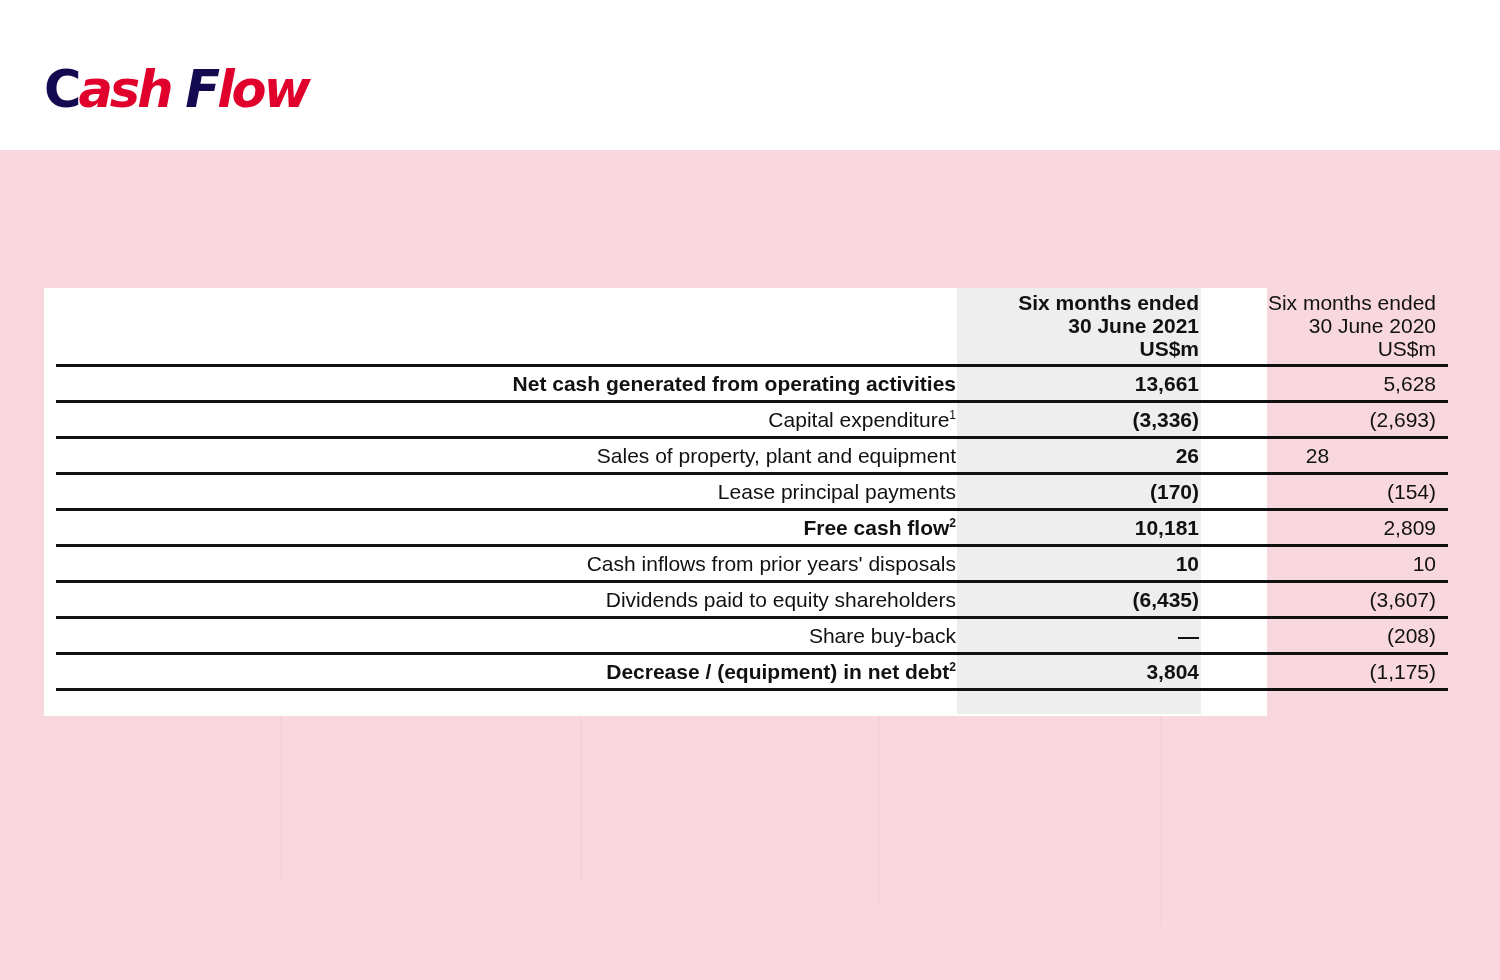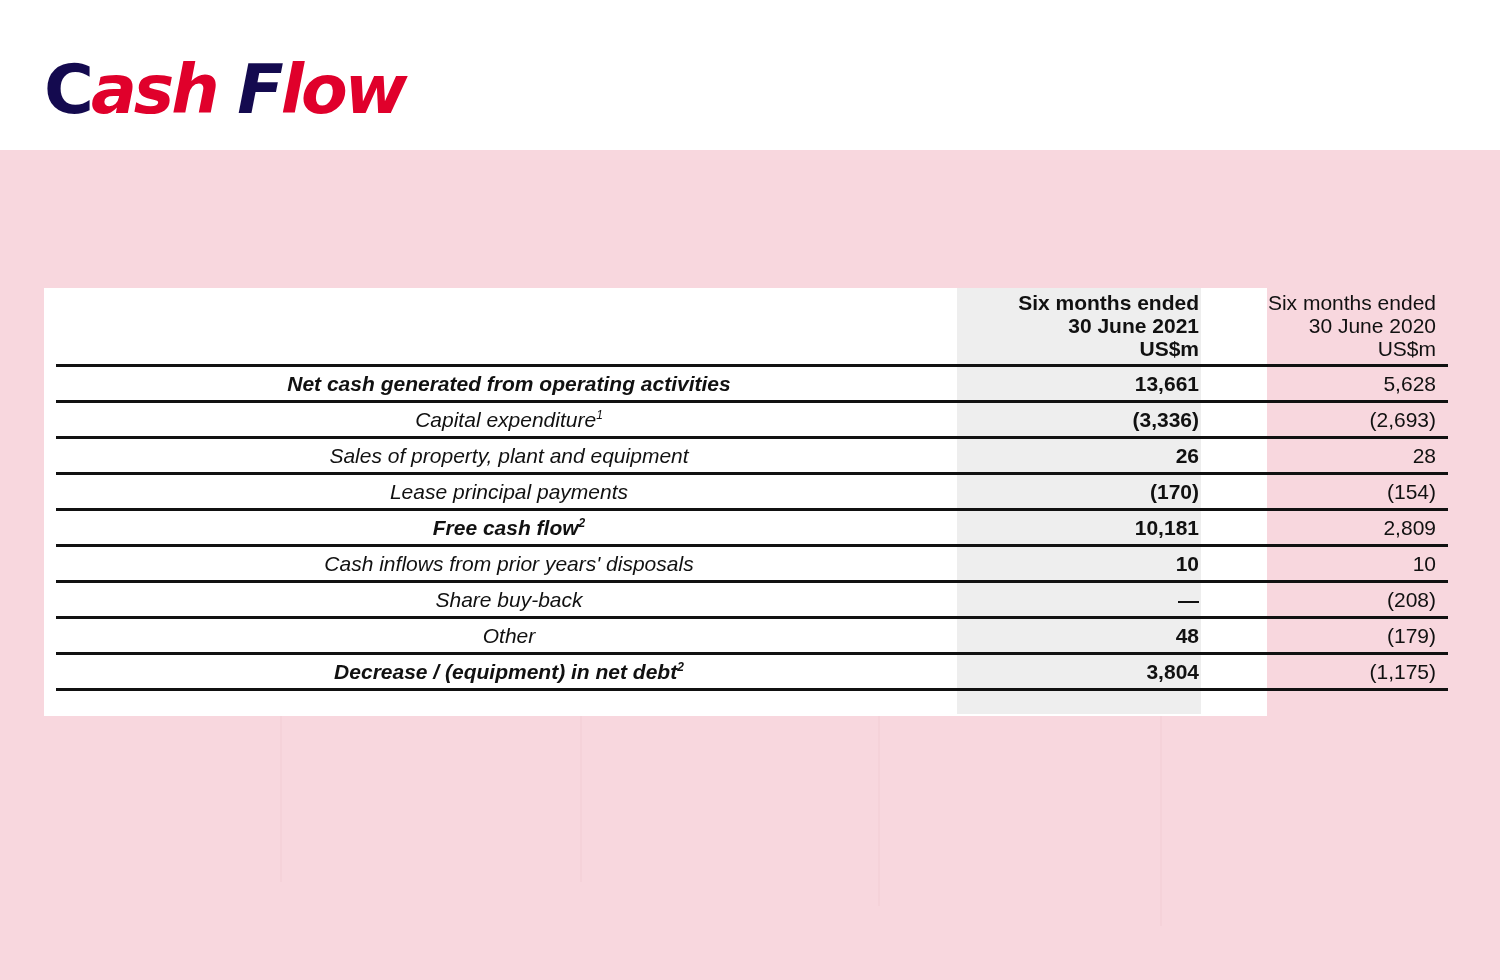--- a/index.html
+++ b/index.html
@@ -9,21 +9,21 @@
       font-family: "Liberation Sans", sans-serif;
     }
     .title-bar {
       position: absolute; left: 0; top: 0; width: 1500px; height: 150px;
       background: #ffffff;
     }
     .title {
       position: absolute; left: 44px; top: 44px;
       font-family: "DejaVu Sans", sans-serif;
       font-weight: bold; font-style: italic;
-      font-size: 68px; line-height: 92px; letter-spacing: -3px;
+      font-size: 51px; line-height: 92px; letter-spacing: -3px;
       white-space: nowrap;
     }
     .title .c1 { color: #140a4f; font-style: normal; }
     .title .c2 { color: #e0002b; }
     .title .c3 { color: #140a4f; }
     .title .c4 { color: #e0002b; }
     .pink-panel {
       position: absolute; left: 0; top: 150px; width: 1500px; height: 830px;
       background: #f8d7de;
     }
@@ -47,21 +47,21 @@
       font-weight: normal; text-align: right; vertical-align: bottom;
       line-height: 23px; padding: 2px 0 4px 0; height: 70px;
       border-bottom: 3px solid #111;
     }
     th.bold { font-weight: bold; }
     td {
       height: 31px; padding: 0; line-height: 33px;
       border-bottom: 3px solid #111;
       white-space: nowrap;
     }
-    td.label { text-align: center; padding-left: 6px; font-style: italic; }
+    td.label { text-align: right; padding-left: 6px; }
     td.num { text-align: right; }
     td.cur { font-weight: bold; padding-right: 0; }
     tr.bold td.label { font-weight: bold; }
     sup { font-size: 12px; line-height: 0; vertical-align: 8px; }
     .col-label { width: 900px; }
     .col-cur { width: 243px; }
     .col-prev { width: 249px; }
   </style>
 </head>
 <body>
@@ -109,46 +109,46 @@
     <td class="num" style="padding-right:12px;">5,628</td>
   </tr>
         <tr>
     <td class="label"><span class="lbl">Capital expenditure</span><sup>1</sup></td>
     <td class="num cur">(3,336)</td>
     <td class="num" style="padding-right:12px;">(2,693)</td>
   </tr>
         <tr>
     <td class="label"><span class="lbl">Sales of property, plant and equipment</span><sup></sup></td>
     <td class="num cur">26</td>
-    <td class="num" style="padding-right:12px;">28</td>
+    <td class="num" style="padding-right:12px;text-align:center;">28</td>
   </tr>
         <tr>
     <td class="label"><span class="lbl">Lease principal payments</span><sup></sup></td>
     <td class="num cur">(170)</td>
     <td class="num" style="padding-right:12px;">(154)</td>
   </tr>
         <tr class="bold">
     <td class="label"><span class="lbl">Free cash flow</span><sup>2</sup></td>
     <td class="num cur">10,181</td>
     <td class="num" style="padding-right:12px;">2,809</td>
   </tr>
         <tr>
     <td class="label"><span class="lbl">Cash inflows from prior years' disposals</span><sup></sup></td>
     <td class="num cur">10</td>
     <td class="num" style="padding-right:12px;">10</td>
   </tr>
         <tr>
+    <td class="label"><span class="lbl">Dividends paid to equity shareholders</span><sup></sup></td>
+    <td class="num cur">(6,435)</td>
+    <td class="num" style="padding-right:12px;">(3,607)</td>
+  </tr>
+        <tr>
     <td class="label"><span class="lbl">Share buy-back</span><sup></sup></td>
     <td class="num cur">—</td>
     <td class="num" style="padding-right:12px;">(208)</td>
-  </tr>
-        <tr>
-    <td class="label"><span class="lbl">Other</span><sup></sup></td>
-    <td class="num cur">48</td>
-    <td class="num" style="padding-right:12px;">(179)</td>
   </tr>
         <tr class="bold">
     <td class="label"><span class="lbl">Decrease / (equipment) in net debt</span><sup>2</sup></td>
     <td class="num cur">3,804</td>
     <td class="num" style="padding-right:12px;">(1,175)</td>
   </tr>
       </tbody>
   </table>
 </div>
 

